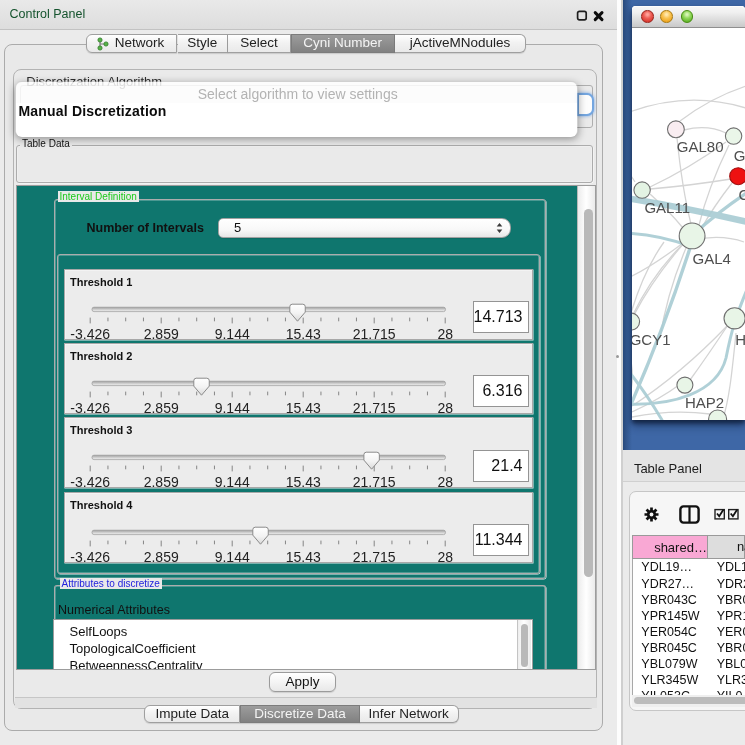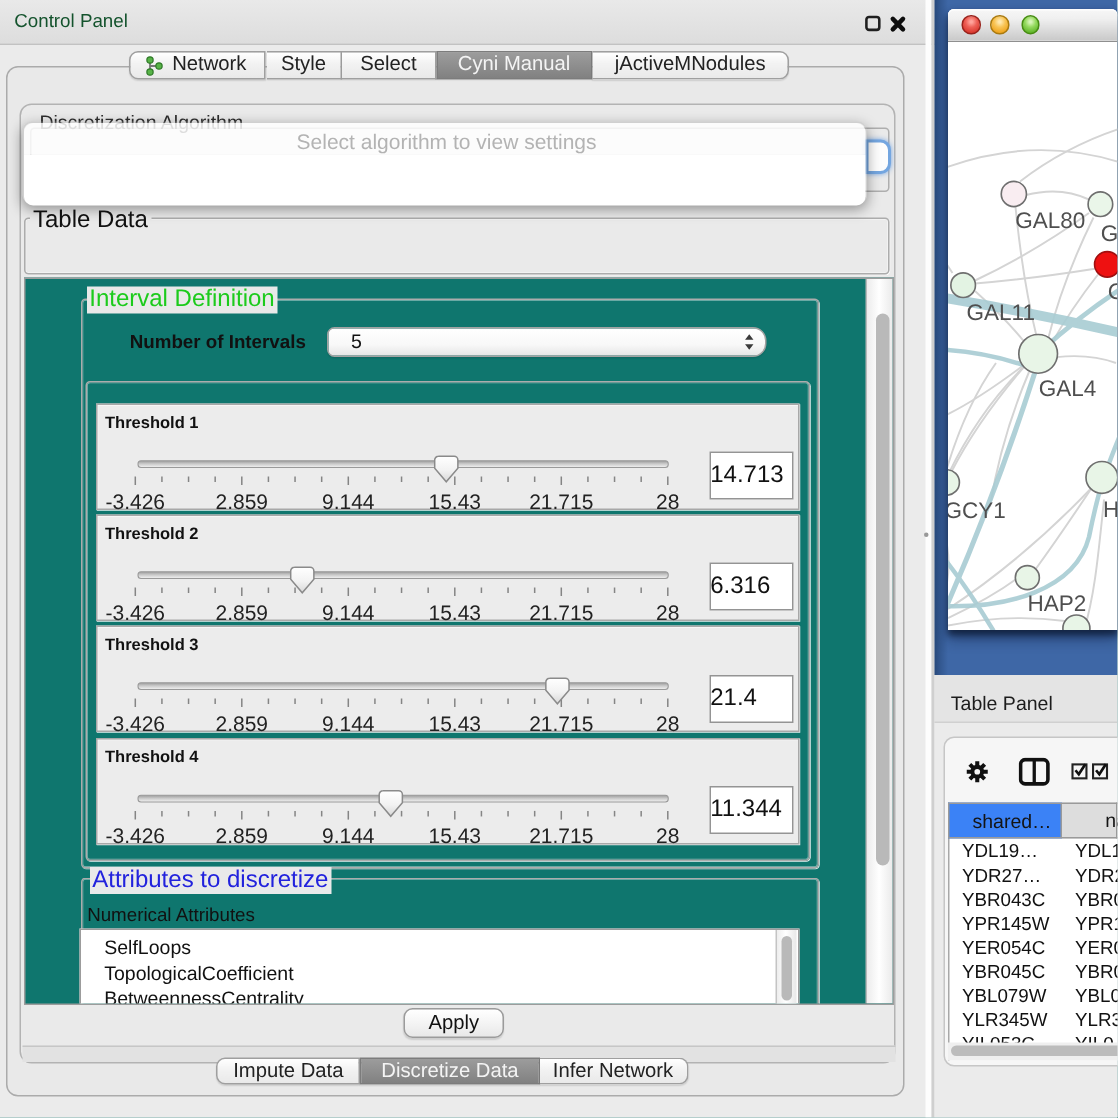--- a/index.html
+++ b/index.html
@@ -12,38 +12,38 @@
 #titletxt{left:9.5px;top:7.3px;font-size:12.5px;color:#14532d}
 
 .seg{position:absolute;border:1px solid #9f9f9f;background:linear-gradient(#ffffff,#f2f2f2 45%,#e9e9e9);
   font-size:13.5px;color:#222;text-align:center;box-shadow:0 1px 1px rgba(0,0,0,0.12)}
 .seg.dark{background:linear-gradient(#9c9c9c,#818181);color:#f4f4f4;border-color:#7c7c7c}
 .segtxt{position:absolute;left:0;right:0;top:50%;transform:translateY(-54%)}
 
 #outerpanel{left:3.5px;top:44px;width:599.5px;height:686.5px;border:1.5px solid #ababab;border-radius:8px;background:#e9e9e9}
 #innerpanel{left:13.2px;top:68.5px;width:584.3px;height:640.3px;border:1.5px solid #b3b3b3;border-radius:8px;background:#eaeaea}
 .gbox{position:absolute;border:1px solid #acacac;border-radius:3px;box-shadow:inset 0 0 0 0.5px rgba(255,255,255,0.5),0.5px 0.5px 0 rgba(255,255,255,0.9)}
-.gtitle{position:absolute;font-size:16px;background:#eaeaea;padding:0 2px;white-space:nowrap}
+.gtitle{position:absolute;font-size:10px;background:#eaeaea;padding:0 2px;white-space:nowrap}
 
 .combo{position:absolute;border:1px solid #a2a2a2;border-radius:5px 9px 9px 5px;background:linear-gradient(#ffffff,#f8f8f8 60%,#e6e6e6);
   box-shadow:0 1px 1px rgba(0,0,0,0.1);font-size:13px;color:#111}
 .combo .ctext{position:absolute;top:50%;transform:translateY(-52%)}
 .arrows{position:absolute;width:9px;top:50%;transform:translateY(-50%);height:12px}
 
 #scrollpane{left:15.5px;top:185px;width:580px;height:484.5px;border:1px solid #9c9c9c;background:#0f766e;overflow:hidden}
 #vsb{position:absolute;left:560px;top:0;width:19px;height:483px;border-left:1px solid #b9b9b9;
   background:linear-gradient(to right,#ececec,#ffffff 45%,#e8e8e8)}
 #vsbthumb{position:absolute;left:6px;top:22.5px;width:9.5px;height:368.5px;border-radius:5px;background:#b9b9b9}
 
 .tpanel{position:absolute;left:47.5px;width:469px;height:71px;border:1px solid #a8a8a8;background:#ececec;
   box-shadow:0.5px 0.5px 0 rgba(255,255,255,0.9), inset 0.5px 0.5px 0 rgba(255,255,255,0.7)}
 .tptitle{position:absolute;left:5px;top:6px;font-size:11px;font-weight:bold;color:#111}
 .tlab{position:absolute;top:56px;font-size:14px;font-weight:normal;color:#222;transform:translateX(-50%)}
 .tfield{position:absolute;left:407.5px;top:31.5px;width:56px;height:32px;border:1px solid #949494;background:#fff;
-  font-size:16px;color:#111;padding-right:5px;line-height:30px}
+  font-size:16px;color:#111;text-align:right;padding-right:5px;line-height:30px}
 
 #popup{left:15.2px;top:80.5px;width:562.5px;height:55.5px;border-radius:6px;z-index:5;
   box-shadow:0 3px 9px rgba(0,0,0,0.4);border:1px solid rgba(160,160,160,0.35)}
 
 #bluezone{left:623px;top:0;width:122px;height:449.5px;background:linear-gradient(to right,#27497b,#31558c 3px,#3e67a6 9px)}
 #netwin{left:631.5px;top:6px;width:113.5px;height:414px;background:#fff;border-radius:4px 4px 0 0;
   box-shadow:0 3px 4px rgba(8,18,40,0.65), 0 6px 9px rgba(10,25,55,0.45)}
 #nettitle{left:0;top:0;width:100%;height:22px;border-radius:4px 4px 0 0;
   background:linear-gradient(#f7f7f7,#f0f0f0 30%,#c9c9c9);border-bottom:1px solid #8f8f8f;box-shadow:inset 0 1px 0 #fdfdfd}
 .tl{position:absolute;top:4.4px;width:12.5px;height:12.5px;border-radius:50%}
@@ -90,21 +90,21 @@
        <circle cx="4" cy="11" r="2.1" fill="#57b347" stroke="#2f7a28" stroke-width="0.8"></circle>
      </svg>
   </div>
   <div class="seg" style="left:177.5px;top:33.5px;width:50.7px;height:19.5px;border-left:none">
       <span class="segtxt">Style</span>
     </div>
   <div class="seg" style="left:228.2px;top:33.5px;width:62.5px;height:19.5px;border-left:none">
       <span class="segtxt">Select</span>
     </div>
   <div class="seg dark" style="left:290.7px;top:33.5px;width:104.1px;height:19.5px">
-      <span class="segtxt">Cyni Manual</span>
+      <span class="segtxt">Cyni Number</span>
     </div>
   <div class="seg" style="left:394.8px;top:33.5px;width:131.6px;height:19.5px;border-left:none;border-radius:0 6px 6px 0">
       <span class="segtxt">jActiveMNodules</span>
     </div>
 
   <div class="gbox" style="left:16px;top:145px;width:576.5px;height:37.5px"></div>
   <div class="gtitle" style="left:20px;top:137.8px;color:#111">Table Data</div>
 
   <div class="abs" id="scrollpane">
 
@@ -294,20 +294,21 @@
     </div>
 
   <div class="abs" style="left:20px;top:84.5px;width:572.5px;height:43.5px;border:1px solid #aeaeae;border-radius:3px;z-index:2"></div>
   <div class="abs" style="left:577px;top:92.5px;width:17px;height:23px;border:2px solid #74a6e0;
      border-radius:0 7px 7px 0;background:#fdfdfd;box-shadow:0 0 3.5px rgba(110,160,225,0.95);z-index:3"></div>
   <div class="abs" style="left:26.3px;top:74.3px;font-size:13px;color:#2e2e2e;white-space:nowrap;z-index:4">Discretization Algorithm</div>
   <div class="abs" id="popup">
     <div style="position:absolute;left:0;top:0;width:100%;height:21px;background:rgba(255,255,255,0.84);border-radius:6px 6px 0 0"></div>
     <div style="position:absolute;left:0;top:21px;width:100%;height:34.5px;background:#ffffff;border-radius:0 0 6px 6px"></div>
     <div style="position:absolute;left:281.5px;top:4.1px;transform:translateX(-50%);font-size:14px;color:#b3b3b3;white-space:nowrap">Select algorithm to view settings</div>
+    <div style="position:absolute;left:2.2px;top:21.3px;font-size:14px;font-weight:bold;letter-spacing:0.2px;color:#0c0c0c;white-space:nowrap">Manual Discretization</div>
   </div>
 
   <div class="abs" style="left:617px;top:0;width:4px;height:745px;background:#fdfdfd"></div>
   <div class="abs" style="left:621px;top:0;width:2px;height:745px;background:#cfcfcf"></div>
   <div class="abs" style="left:615.8px;top:355px;width:3px;height:3px;border-radius:50%;background:#999999"></div>
 
   <div class="abs" id="bluezone"></div>
   <div class="abs" id="netwin">
     <div class="abs" id="nettitle"></div>
     <div class="tl" style="left:9.5px;background:radial-gradient(circle at 50% 32%,#ffa39b 8%,#ee6057 40%,#d93a30 78%,#ad2620);border:0.5px solid #99231c"></div>
@@ -390,21 +391,21 @@
     <path d="M10.5 1.5 V17.5" stroke="#111" stroke-width="2.2"></path>
   </svg>
   <svg class="abs" style="left:713.5px;top:508px" width="27" height="12" viewBox="0 0 27 12">
     <rect x="1" y="1.6" width="9.3" height="9.3" fill="none" stroke="#222" stroke-width="1.4"></rect>
     <path d="M3 5.5 L5.2 8.2 L9.5 1.5" stroke="#111" stroke-width="1.8" fill="none"></path>
     <rect x="14.7" y="1.6" width="9.3" height="9.3" fill="none" stroke="#222" stroke-width="1.4"></rect>
     <path d="M16.7 5.5 L18.9 8.2 L23.2 1.5" stroke="#111" stroke-width="1.8" fill="none"></path>
   </svg>
 
   <div class="abs" style="left:631.8px;top:534.5px;width:113.2px;height:172.9px;background:#fff;border-left:1px solid #a8a8a8"></div>
-  <div class="hdrcell" style="left:632.3px;width:75.6px;background:#3b82f6;text-align:left;line-height:23px;padding-left:15px">shared…</div>
+  <div class="hdrcell" style="left:632.3px;width:75.6px;background:#f9a8d4;text-align:right;line-height:23px;padding-left:15px">shared…</div>
   <div class="hdrcell" style="left:707.9px;width:37.1px;background:#dddddd;border-left:none">
      <span style="position:absolute;left:29px;top:3px">na</span>
     </div>
   <div class="trow" style="left:641.3px;top:560.4px">YDL19…</div>
   <div class="trow" style="left:716.7px;top:560.4px">YDL1</div>
   <div class="trow" style="left:641.3px;top:576.5px">YDR27…</div>
   <div class="trow" style="left:716.7px;top:576.5px">YDR2</div>
   <div class="trow" style="left:641.3px;top:592.7px">YBR043C</div>
   <div class="trow" style="left:716.7px;top:592.7px">YBR0</div>
   <div class="trow" style="left:641.3px;top:608.8px">YPR145W</div>

